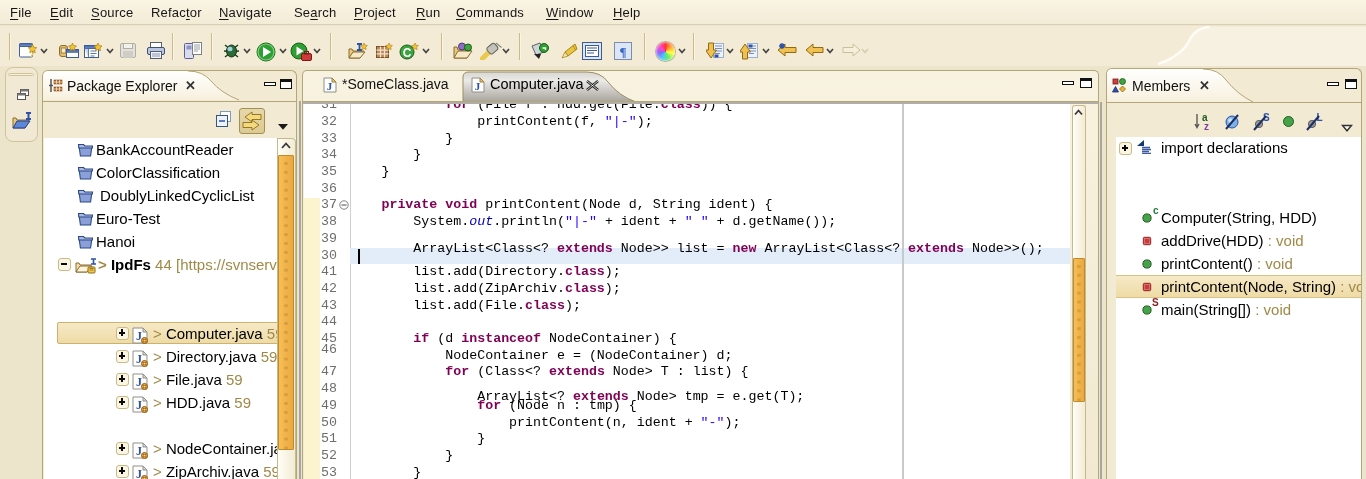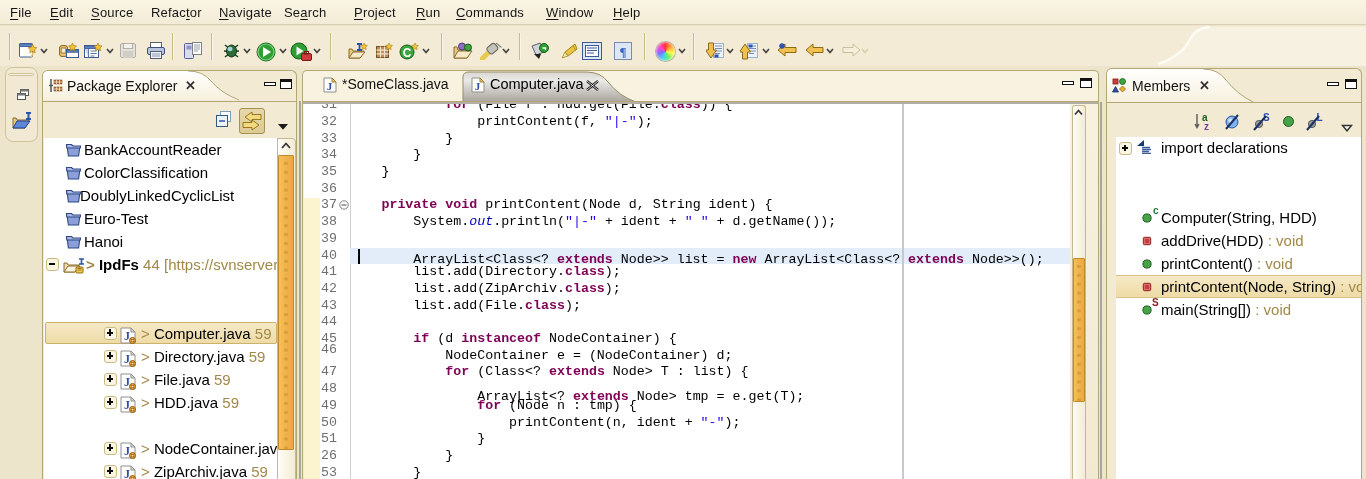--- a/index.html
+++ b/index.html
@@ -19,21 +19,21 @@
 .chev svg { display:block; }
 
 .panel { position:absolute; border:1px solid #b3a677; border-bottom:none;
   border-radius:6px 6px 0 0; background:#f2ead3; overflow:hidden; }
 .vtitle { position:absolute; font-size:14px; color:#111; }
 .vclose { position:absolute; font-size:13px; font-weight:bold; color:#333; }
 .minbtn { position:absolute; width:12px; height:4px; border:1.5px solid #111; background:#fff; }
 .maxbtn { position:absolute; width:12px; height:10px; border:1.5px solid #111; border-top-width:3px; background:#fff; }
 .hline { position:absolute; height:1px; background:#b3a677; }
 
-.trow { position:absolute; height:23px; width:100%; font-size:15px; color:#000; white-space:nowrap; }
+.trow { position:absolute; height:23px; width:100%; font-size:15px; color:#000; white-space:nowrap;margin-left:12px; }
 .trow .txt { position:absolute; top:3px; }
 .trow svg.ticn { position:absolute; top:5.5px; }
 .mrow { position:absolute; height:23.2px; width:100%; font-size:15px; color:#000; white-space:nowrap; }
 .mrow .txt { position:absolute; top:3px; }
 .mrow svg.micn { position:absolute; }
 .gray { color:#a08948; }
 .olive { color:#a08948; }
 
 .ebox { position:absolute; width:13px; height:13px; background:#fbf6e3; border:1.5px solid #c9ba84; border-radius:3px; }
 .ebox i { position:absolute; left:1.9px; top:4px; width:6.5px; height:2px; background:#0a0a0a; }
@@ -111,21 +111,21 @@
       <circle cx="5" cy="5" r="3.2" fill="#fff" stroke="#0a7a30" stroke-width="1.6"></circle>
     </symbol>
   </defs>
 </svg>
 <div id="menubar" class="abs">
   <span style="left:10px"><u>F</u>ile</span>
   <span style="left:50px"><u>E</u>dit</span>
   <span style="left:91px"><u>S</u>ource</span>
   <span style="left:151px">Refac<u>t</u>or</span>
   <span style="left:219px"><u>N</u>avigate</span>
-  <span style="left:284px">Se<u>a</u>rch</span>
+  <span style="left:294px">Se<u>a</u>rch</span>
   <span style="left:354px"><u>P</u>roject</span>
   <span style="left:416px"><u>R</u>un</span>
   <span style="left:456px"><u>C</u>ommands</span>
   <span style="left:546px"><u>W</u>indow</span>
   <span style="left:613px"><u>H</u>elp</span>
 </div>
 <div id="toolbar" class="abs">
 
   <div class="tsep" style="left:9px"></div>
   <div class="tsep" style="left:172px"></div>
@@ -426,21 +426,21 @@
     <div class="trow" style="top:22.5px">
         <svg class="ticn" style="left:21px" width="17" height="14">
           <use href="#i-folder"></use>
         </svg>
         <span class="txt" style="left:40px">ColorClassification</span>
       </div>
     <div class="trow" style="top:45.5px">
         <svg class="ticn" style="left:21px" width="17" height="14">
           <use href="#i-folder"></use>
         </svg>
-        <span class="txt" style="left:36px">DoublyLinkedCyclicList</span>
+        <span class="txt" style="left:44px">DoublyLinkedCyclicList</span>
       </div>
     <div class="trow" style="top:68.5px">
         <svg class="ticn" style="left:21px" width="17" height="14">
           <use href="#i-folder"></use>
         </svg>
         <span class="txt" style="left:40px">Euro-Test</span>
       </div>
     <div class="trow" style="top:91.5px">
         <svg class="ticn" style="left:21px" width="17" height="14">
           <use href="#i-folder"></use>
@@ -573,22 +573,22 @@
       <div class="ln" style="top:60.0px">35</div>
       <div class="cl" style="top:60.0px">    }</div>
       <div class="ln" style="top:76.7px">36</div>
       <div class="cl" style="top:76.7px"></div>
       <div class="ln" style="top:93.4px">37</div>
       <div class="cl" style="top:93.4px">    <b>private</b> <b>void</b> printContent(Node d, String ident) {</div>
       <div class="ln" style="top:110.1px">38</div>
       <div class="cl" style="top:110.1px">        System.<span class="fld">out</span>.println(<span class="st">"|-"</span> + ident + <span class="st">" "</span> + d.getName());</div>
       <div class="ln" style="top:126.8px">39</div>
       <div class="cl" style="top:126.8px"></div>
-      <div class="ln" style="top:143.5px">40</div>
-      <div class="cl" style="top:148px">        ArrayList&lt;Class&lt;? <b>extends</b> Node&gt;&gt; list = <b>new</b> ArrayList&lt;Class&lt;? <b>extends</b> Node&gt;&gt;();</div>
+      <div class="ln" style="top:143.5px">30</div>
+      <div class="cl" style="top:137px">        ArrayList&lt;Class&lt;? <b>extends</b> Node&gt;&gt; list = <b>new</b> ArrayList&lt;Class&lt;? <b>extends</b> Node&gt;&gt;();</div>
       <div class="ln" style="top:160.2px">41</div>
       <div class="cl" style="top:160.2px">        list.add(Directory.<b>class</b>);</div>
       <div class="ln" style="top:176.9px">42</div>
       <div class="cl" style="top:176.9px">        list.add(ZipArchiv.<b>class</b>);</div>
       <div class="ln" style="top:193.6px">43</div>
       <div class="cl" style="top:193.6px">        list.add(File.<b>class</b>);</div>
       <div class="ln" style="top:210.3px">44</div>
       <div class="cl" style="top:210.3px"></div>
       <div class="ln" style="top:227.0px">45</div>
       <div class="cl" style="top:227.0px">        <b>if</b> (d <b>instanceof</b> NodeContainer) {</div>
@@ -597,21 +597,21 @@
       <div class="ln" style="top:260.4px">47</div>
       <div class="cl" style="top:260.4px">            <b>for</b> (Class&lt;? <b>extends</b> Node&gt; T : list) {</div>
       <div class="ln" style="top:277.1px">48</div>
       <div class="cl" style="top:285px">                ArrayList&lt;? <b>extends</b> Node&gt; tmp = e.get(T);</div>
       <div class="ln" style="top:293.8px">49</div>
       <div class="cl" style="top:293.8px">                <b>for</b> (Node n : tmp) {</div>
       <div class="ln" style="top:310.5px">50</div>
       <div class="cl" style="top:310.5px">                    printContent(n, ident + <span class="st">"-"</span>);</div>
       <div class="ln" style="top:327.2px">51</div>
       <div class="cl" style="top:327.2px">                }</div>
-      <div class="ln" style="top:343.9px">26</div>
+      <div class="ln" style="top:343.9px">52</div>
       <div class="cl" style="top:343.9px">            }</div>
       <div class="ln" style="top:360.6px">53</div>
       <div class="cl" style="top:360.6px">        }</div>
     </div>
     <svg class="abs" style="left:35px;top:96px" width="10" height="10" viewBox="0 0 10 10">
       <circle cx="5" cy="5" r="4.2" fill="#fff" stroke="#808080"></circle>
       <path d="M2.5 5 h5" stroke="#4a4a4a" stroke-width="1.2"></path>
     </svg>
     <div class="abs" style="left:54px;top:144.5px;width:2px;height:15px;background:#000"></div>
   </div>

